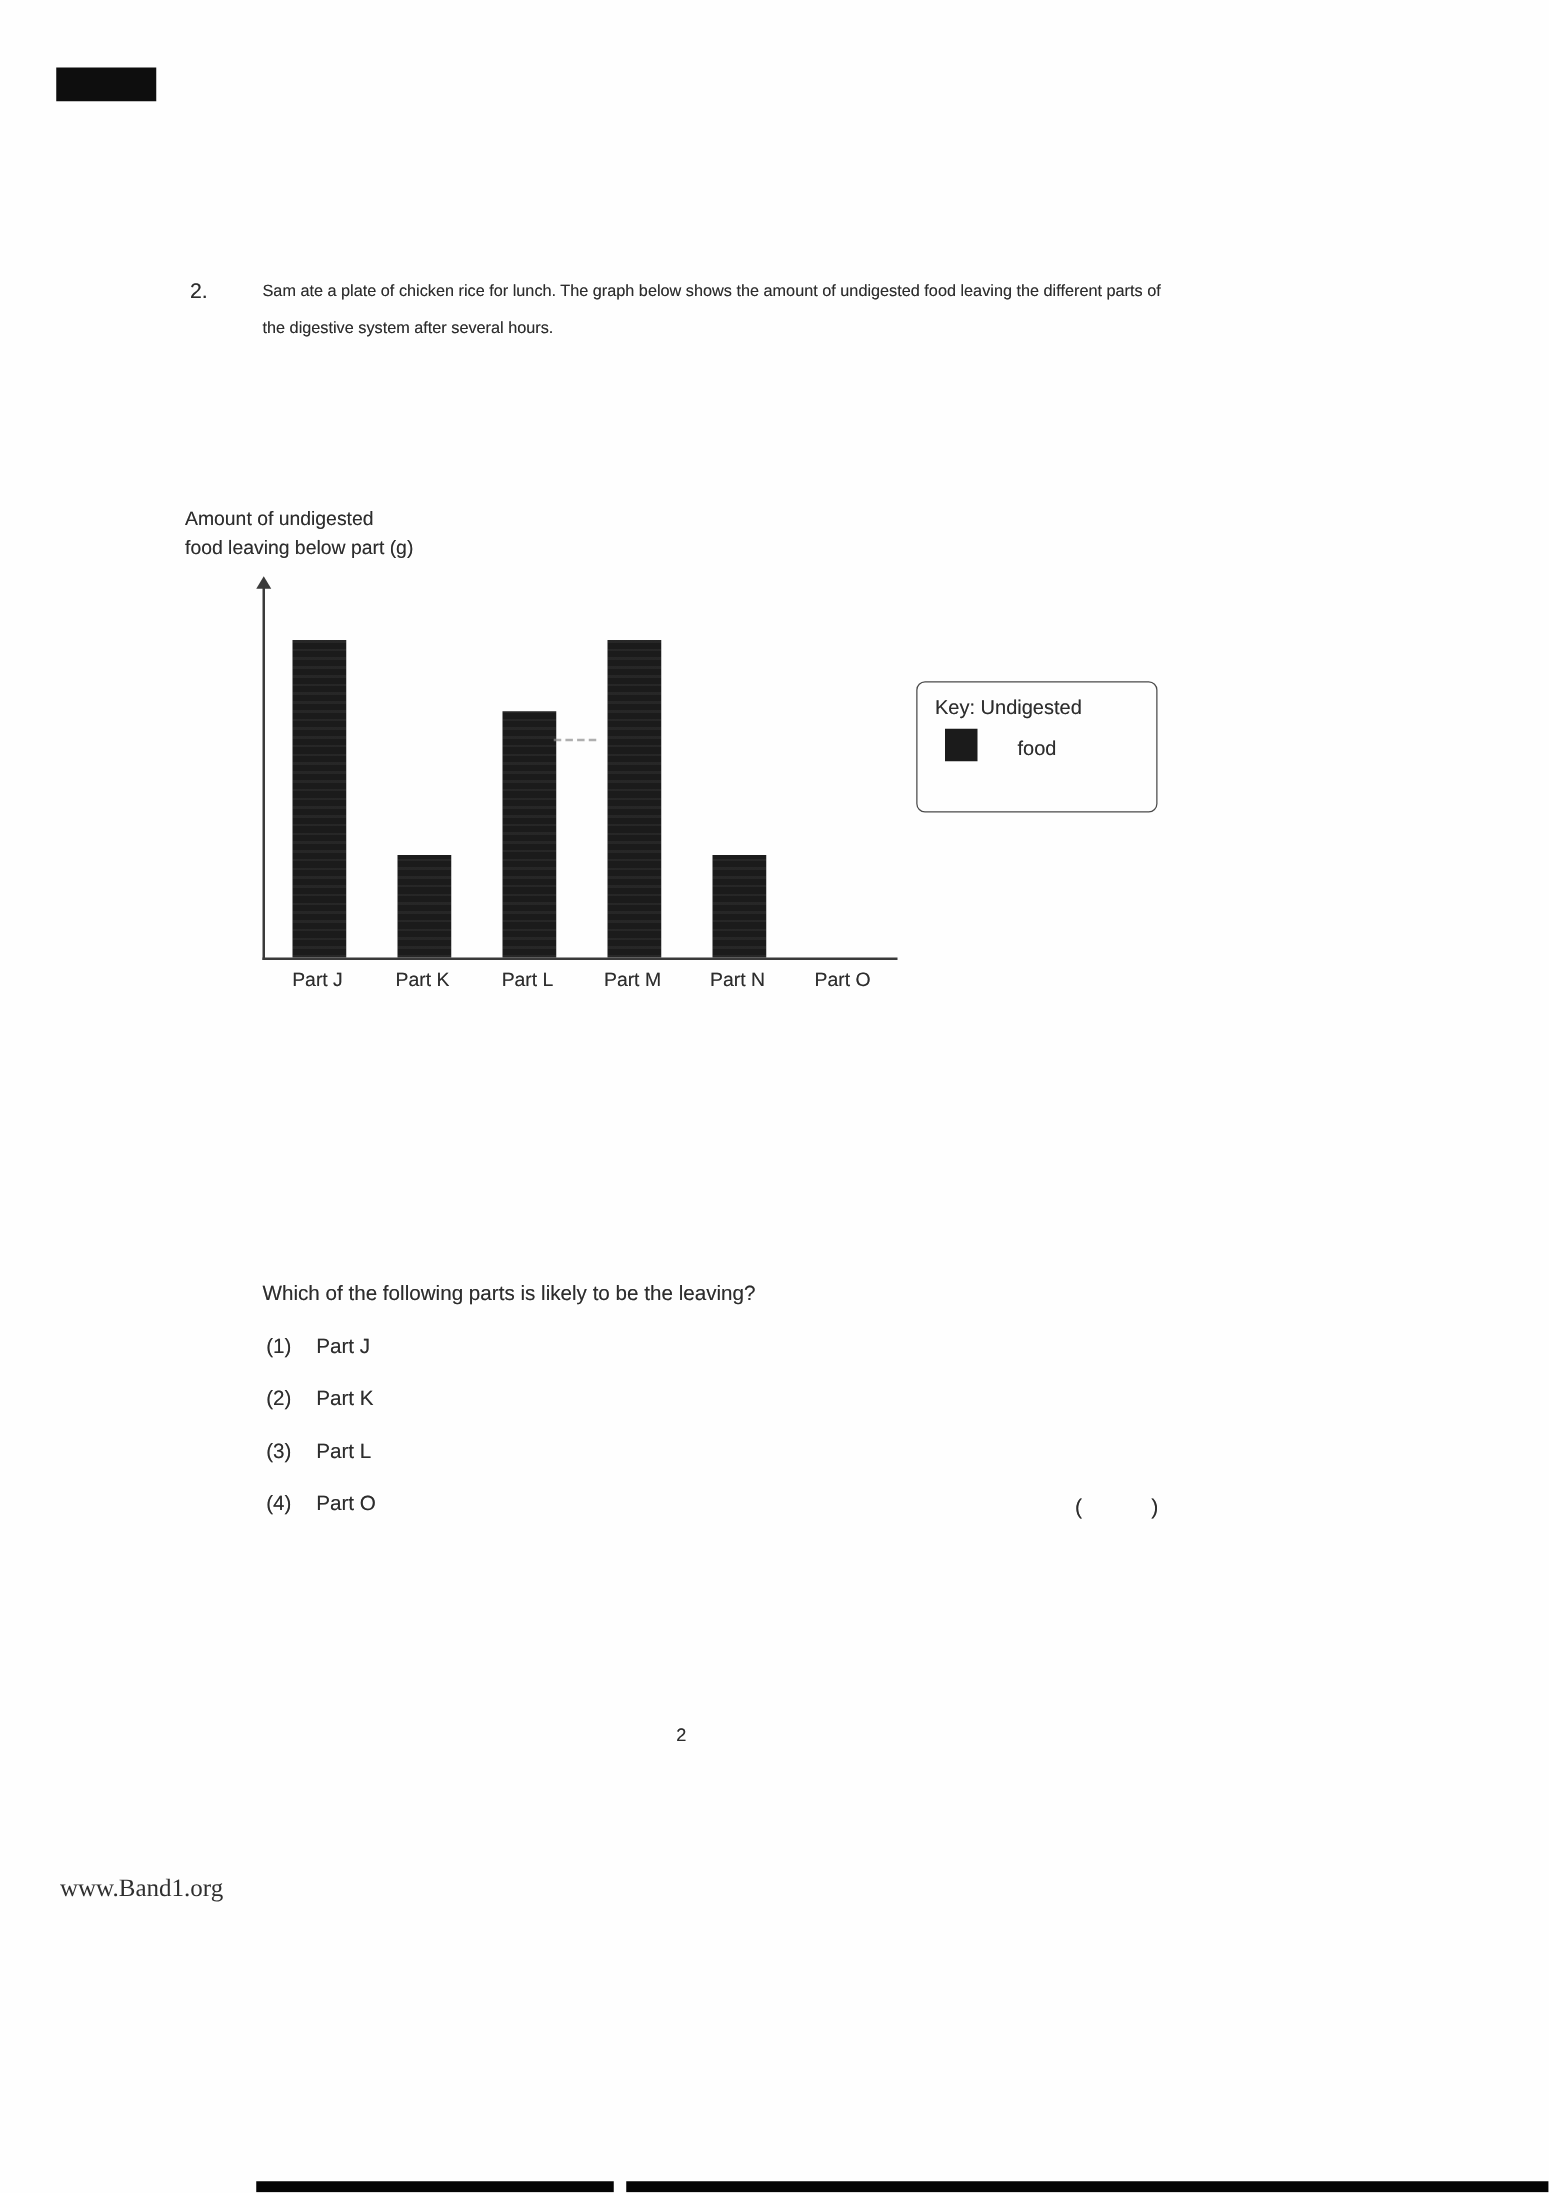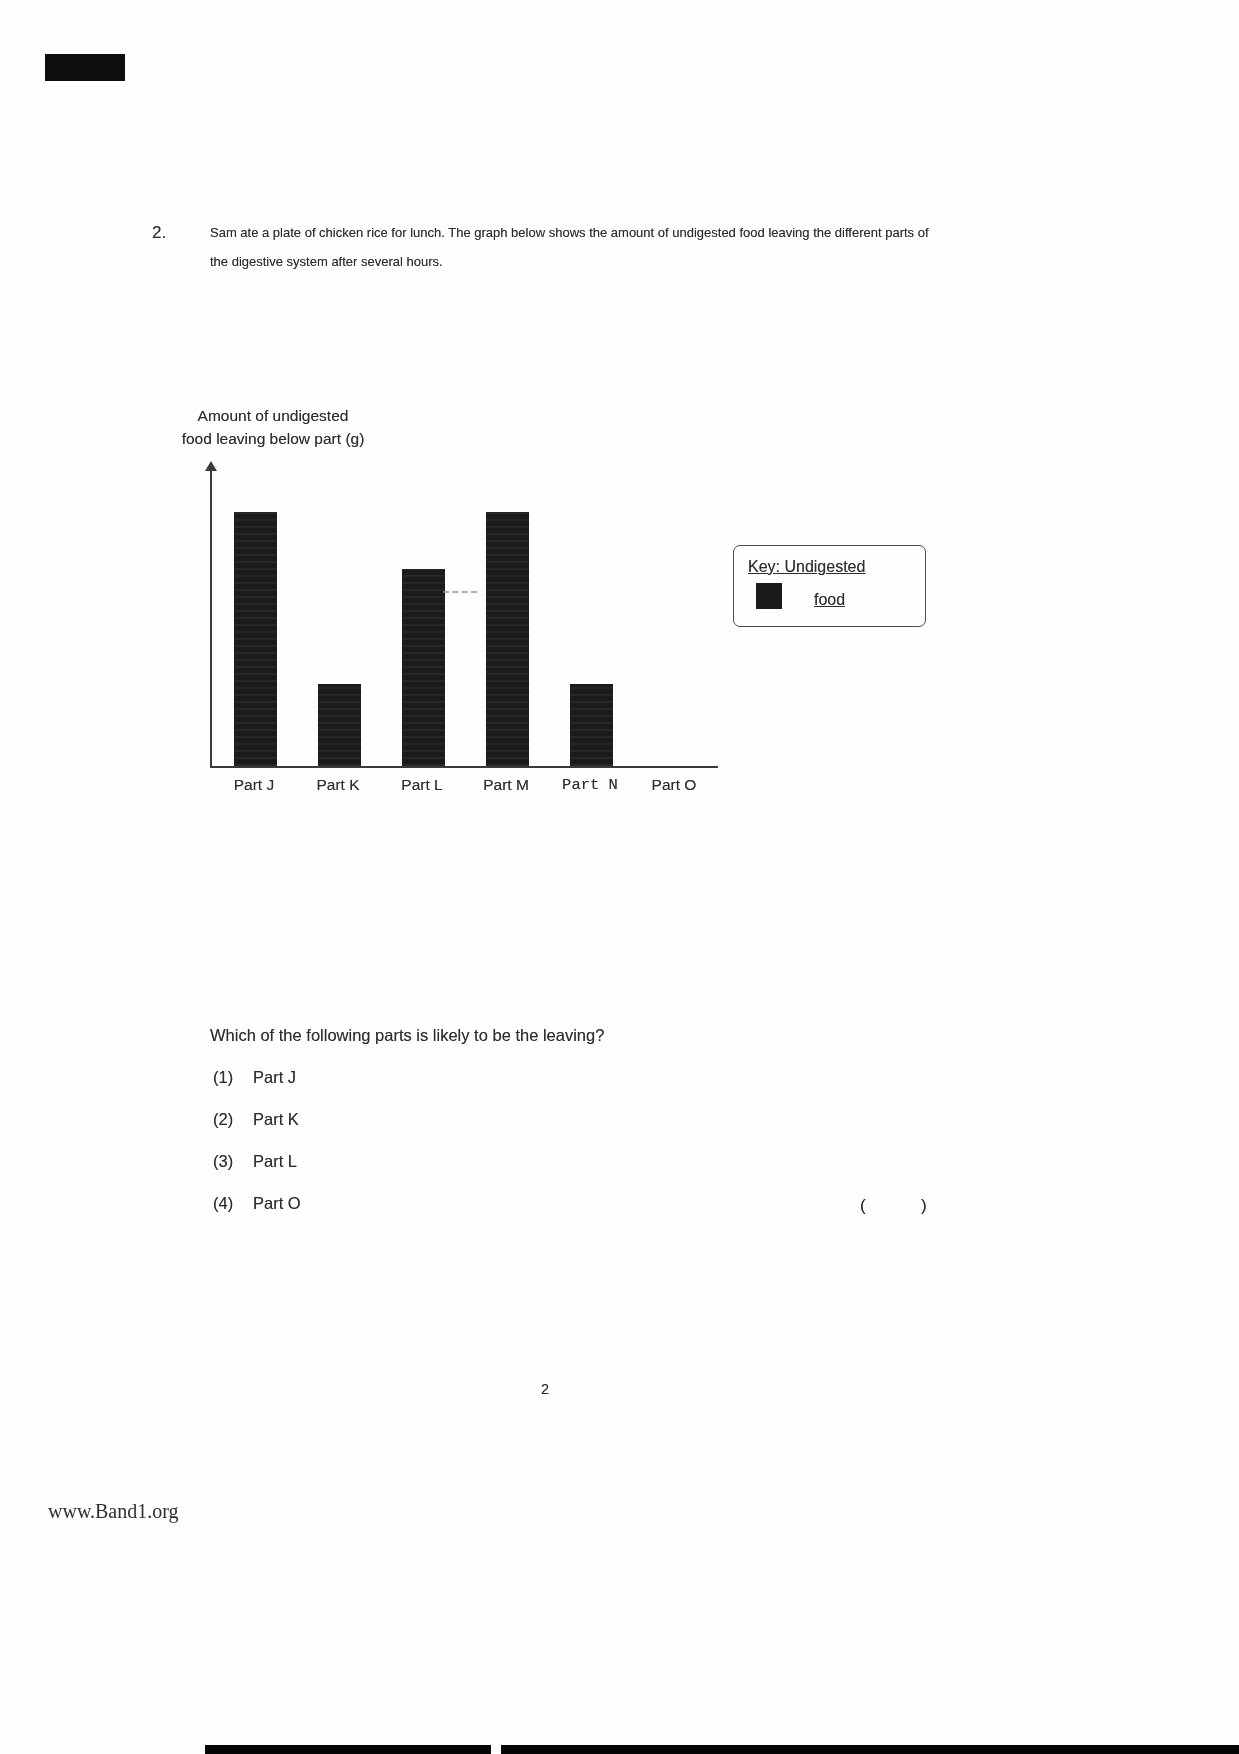--- a/index.html
+++ b/index.html
@@ -10,36 +10,36 @@
     overflow:hidden; margin:0 auto;
   }
   .txt { text-shadow:0 0 0.4px rgba(20,20,20,0.45); }
 
   .redaction { position:absolute; left:45px; top:54px; width:80px; height:27px; background:#0e0e0e; }
 
   .question-block { position:absolute; left:152px; top:218px; width:790px; display:flex; }
   .q-num { width:58px; font-size:17px; line-height:29px; }
   .q-text { width:725px; font-size:13px; line-height:29px; }
 
-  .axis-title { position:absolute; left:148px; top:404px; width:250px; text-align:center;
+  .axis-title { position:absolute; left:148px; top:404px; width:250px; text-align:left;
     font-size:15.5px; line-height:23px; }
 
   .plot { position:absolute; left:210px; top:470px; width:508px; height:298px;
     border-left:2px solid #3a3a3a; border-bottom:2px solid #3a3a3a; }
   .y-arrow { position:absolute; left:-7px; top:-9px; width:0; height:0;
     border-left:6px solid transparent; border-right:6px solid transparent;
     border-bottom:10px solid #3a3a3a; }
   .bar { position:absolute; bottom:0; width:43px;
     background-image:repeating-linear-gradient(0deg, rgba(255,255,255,0.05) 0 2px, rgba(0,0,0,0) 2px 7px); }
 
   .labels-row { position:absolute; left:210px; top:776px; width:508px; height:26px; font-size:15.5px; }
   .bar-label { position:absolute; width:70px; text-align:center; }
 
-  .key-box { position:absolute; left:733px; top:545px; width:193px; height:82px;
-    border:1.6px solid #4a4a4a; border-radius:7px; padding:12px 14px; font-size:16px;text-decoration:underline; }
+  .key-box { position:absolute; left:733px; top:545px; width:193px; height:105px;
+    border:1.6px solid #4a4a4a; border-radius:7px; padding:12px 14px; font-size:16px; }
   .key-row { display:flex; align-items:flex-end; margin-top:7px; }
   .swatch { display:inline-block; width:26px; height:26px; margin-left:8px; }
   .key-food { margin-left:32px; }
 
   .artifact-dash { position:absolute; left:443px; top:591px; width:34px;
     border-top:2px dashed #8f8f8f; opacity:0.7; }
 
   .subq { position:absolute; left:210px; top:1026px; font-size:16.5px; }
 
   .option { position:absolute; left:213px; display:flex; font-size:16.5px; }
@@ -80,21 +80,21 @@
       <div class="bar" style="left: 190px; width: 43px; height: 197px; background-color: rgb(27, 27, 27);"></div>
       <div class="bar" style="left: 274px; width: 43px; height: 254px; background-color: rgb(27, 27, 27);"></div>
       <div class="bar" style="left: 358px; width: 43px; height: 82px; background-color: rgb(27, 27, 27);"></div>
     </div>
 
   <div class="labels-row txt">
       <div class="bar-label txt" style="left: 9px;">Part J</div>
       <div class="bar-label txt" style="left: 93px;">Part K</div>
       <div class="bar-label txt" style="left: 177px;">Part L</div>
       <div class="bar-label txt" style="left: 261px;">Part M</div>
-      <div class="bar-label txt" style="left: 345px; font-family: Liberation Mono, monospace;">Part N</div>
+      <div class="bar-label txt" style="left: 345px;">Part N</div>
       <div class="bar-label txt" style="left: 429px;">Part O</div>
     </div>
 
   <div class="key-box txt">
     <div>Key: Undigested</div>
     <div class="key-row">
       <span class="swatch" style="background-color: rgb(27, 27, 27);"></span>
       <span class="key-food">food</span>
     </div>
   </div>

